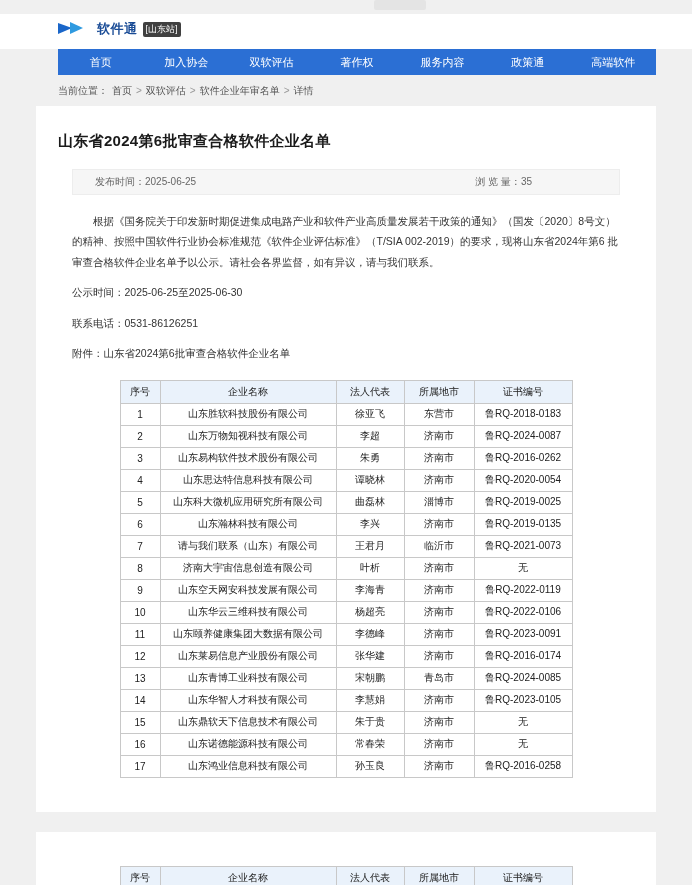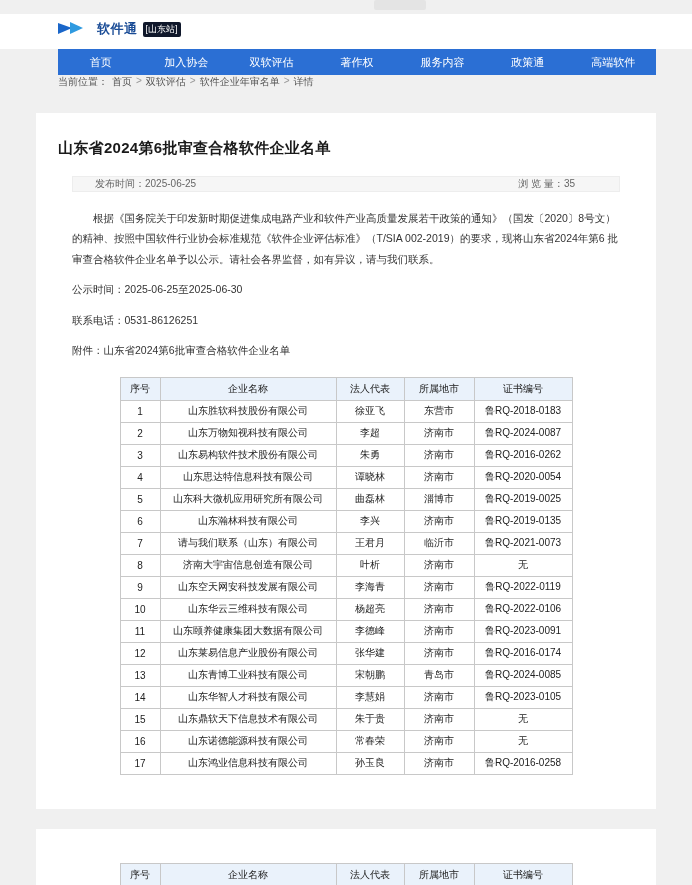--- a/index.html
+++ b/index.html
@@ -69,21 +69,21 @@
   }
   .logo-text {
     font-size: 13px;
     color: #1a4c96;
     font-weight: bold;
     letter-spacing: 0.5px;
   }
   .logo-sub {
     font-size: 9px;
     color: #ffffff;
-    background: #0f172a;
+    background: #404040;
     padding: 1px 3px;
     border-radius: 2px;
     position: relative;
     top: 1px;
   }
 
   
   .nav {
     background: #2b6fd4;
     height: 26px;
@@ -98,23 +98,23 @@
     display: flex;
     align-items: center;
     justify-content: center;
     cursor: pointer;
     white-space: nowrap;
   }
 
   
   .breadcrumb {
     margin: 0 36px 0 58px;
-    height: 38px;
+    height: 31px;
     display: flex;
-    align-items: flex-start;
+    align-items: center;
     font-size: 10px;
     color: #555555;
     background: #f0f0f0;
     gap: 4px;
   }
   .breadcrumb a { color: #555555; text-decoration: none; cursor: pointer; }
   .breadcrumb .sep { color: #999999; }
 
   
   .card {
@@ -125,29 +125,29 @@
   .doc-title {
     font-size: 15px;
     font-weight: bold;
     color: #1a1a1a;
     margin: 10px 0 18px 0;
     letter-spacing: 0.3px;
   }
   .meta-bar {
     background: #f6f6f6;
     border: 1px solid #ededed;
-    height: 16px;
+    height: 26px;
     margin: 0 14px 16px 14px;
     display: flex;
     align-items: center;
     font-size: 10px;
     color: #666666;
   }
   .meta-left { margin-left: 22px; }
-  .meta-right { margin-left: auto; margin-right: 44px; }
+  .meta-right { margin-left: auto; margin-right: 87px; }
 
   .body-text {
     font-size: 10.5px;
     color: #333333;
     line-height: 1.95;
     padding: 0 14px;
   }
   .body-text p { margin: 10px 0 0 0; }
   .body-text p.indent { text-indent: 21px; }
 

